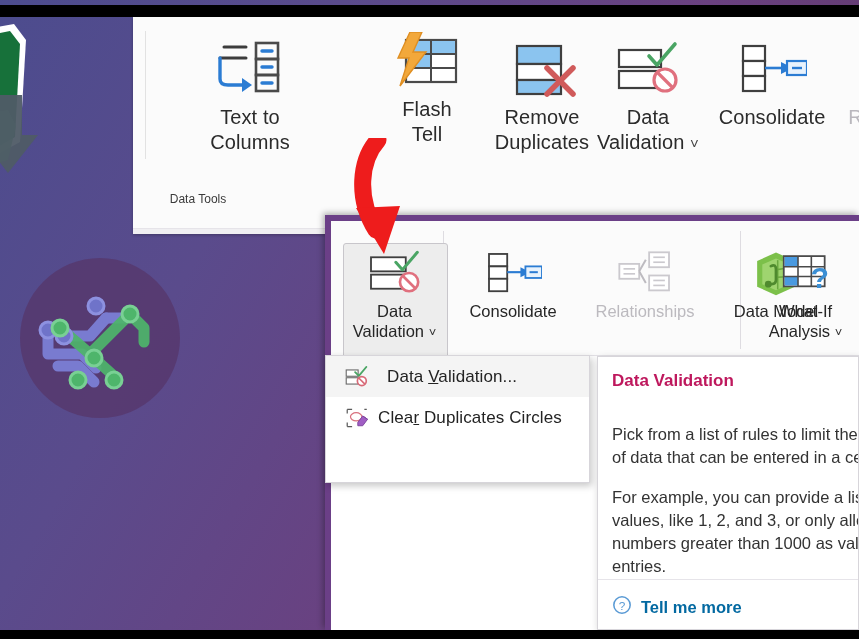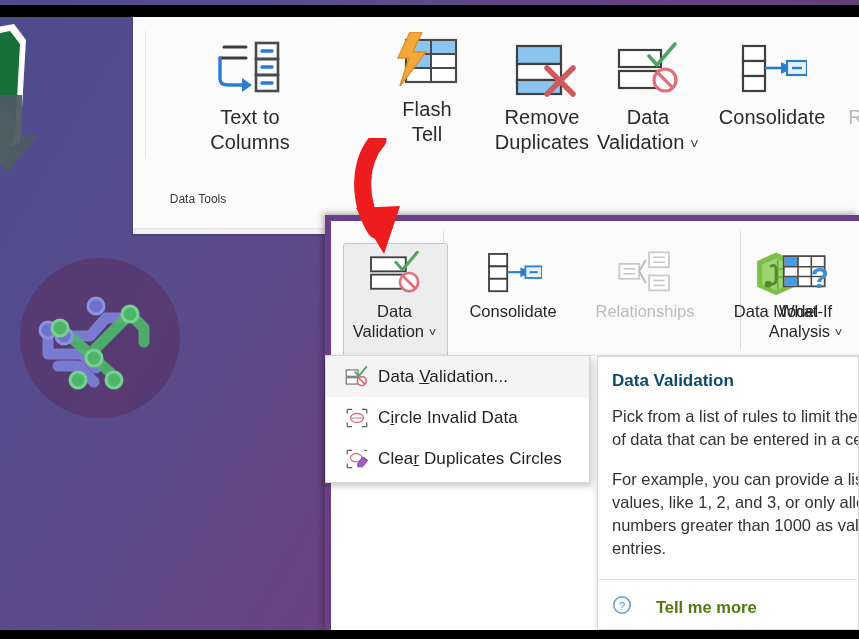--- a/index.html
+++ b/index.html
@@ -60,36 +60,36 @@
     position:absolute;left:12px;top:22px;width:103px;height:115px;
     background:#ededed;border:1px solid #c8c6cb;border-radius:3px;
   }
 
   
   #dv-menu{
     position:absolute;left:325px;top:355px;width:263px;height:126px;z-index:45;
     background:#fff;border:1px solid #d7d5da;box-shadow:2px 3px 7px rgba(0,0,0,.22);
   }
   .menu-item{position:relative;height:41px;display:flex;align-items:center;padding-left:18px;box-sizing:border-box;}
-  .menu-item.hl{background:#f4f4f4;}
+  .menu-item.hl{background:#f4f4f4;gap:9px;}
   .mi-icon{width:34px;height:26px;display:flex;align-items:center;justify-content:flex-start;}
   .mi-label{font-size:17px;color:#232323;letter-spacing:.1px;}
   .mi-label u{text-decoration:underline;}
 
   
   #dv-tooltip{
     position:absolute;left:597px;top:356px;width:262px;height:274px;z-index:50;
     background:#fff;border:1px solid #d7d5da;box-shadow:2px 3px 8px rgba(0,0,0,.22);
     box-sizing:border-box;padding:14px 0 0 14px;overflow:hidden;
   }
-  #tt-title{font-size:17px;font-weight:bold;color:#0c4a6e;margin-bottom:14px;}
+  #tt-title{font-size:17px;font-weight:bold;color:#be185d;margin-bottom:32px;}
   .tt-para{font-size:16.5px;line-height:23px;color:#333;width:290px;margin-bottom:17px;}
   #tt-sep{position:absolute;left:0;top:222px;width:100%;height:1px;background:#e6e4e9;}
   #tt-foot{position:absolute;left:14px;top:238px;display:flex;align-items:center;gap:9px;}
-  #tt-foot .lbl{font-size:16.5px;font-weight:bold;color:#4d7c0f;margin-left:15px;}
+  #tt-foot .lbl{font-size:16.5px;font-weight:bold;color:#0369a1;}
 </style>
 </head>
 <body>
 
 <div id="desktop">
 
   <div id="bg-excel">
     <svg width="92" height="150" viewBox="0 0 92 150">
       <polygon points="-10,12 46,2 58,18 52,120 12,142 -12,126" fill="#ffffff"></polygon>
       <polygon points="-6,18 42,9 52,22 47,115 14,134 -8,120" fill="#17713a"></polygon>
@@ -368,32 +368,20 @@
         <rect x="6" y="10" width="32" height="17" fill="#fff" stroke="#6b6b6b" stroke-width="3"></rect>
         <rect x="6" y="31" width="32" height="17" fill="#fff" stroke="#6b6b6b" stroke-width="3"></rect>
         <polyline points="30,16 40,26 60,2" fill="none" stroke="#4aa564" stroke-width="5" stroke-linecap="round" stroke-linejoin="round"></polyline>
         <circle cx="48" cy="40" r="12" fill="#fff" stroke="#d86a78" stroke-width="4.5"></circle>
         <line x1="39" y1="31" x2="57" y2="49" stroke="#d86a78" stroke-width="4.5"></line>
       </svg>
     </span>
     <span class="mi-label"><span>Data </span><u>V</u><span>alidation...</span></span>
   </div>
 
-  <div class="menu-item">
-    <span class="mi-icon">
-      <svg width="26" height="22" viewBox="0 0 60 54">
-        <g stroke="#5a5a5a" stroke-width="3" fill="none">
-          <path d="M6 6 h12 M6 6 v10 M54 6 h-12 M54 6 v10 M6 48 h12 M6 48 v-10 M54 48 h-12 M54 48 v-10"></path>
-        </g>
-        <ellipse cx="30" cy="27" rx="16" ry="11" fill="none" stroke="#d8707e" stroke-width="3.2"></ellipse>
-        <line x1="16" y1="27" x2="44" y2="27" stroke="#d8707e" stroke-width="2.4"></line>
-      </svg>
-    </span>
-    <span class="mi-label"><span>C</span><u>i</u><span>rcle Invalid Data</span></span>
-  </div>
 
   <div class="menu-item">
     <span class="mi-icon">
       <svg width="26" height="22" viewBox="0 0 60 54">
         <g stroke="#5a5a5a" stroke-width="3" fill="none">
           <path d="M6 6 h12 M6 6 v10 M48 6 h6 M6 48 h12 M6 48 v-10"></path>
         </g>
         <ellipse cx="28" cy="24" rx="14" ry="10" fill="none" stroke="#d8707e" stroke-width="3"></ellipse>
         <polygon points="32,38 44,22 56,30 44,46 32,46" fill="#a05ec4" stroke="#7f46a0" stroke-width="2.4"></polygon>
         <line x1="44" y1="22" x2="56" y2="30" stroke="#7f46a0" stroke-width="2.4"></line>

